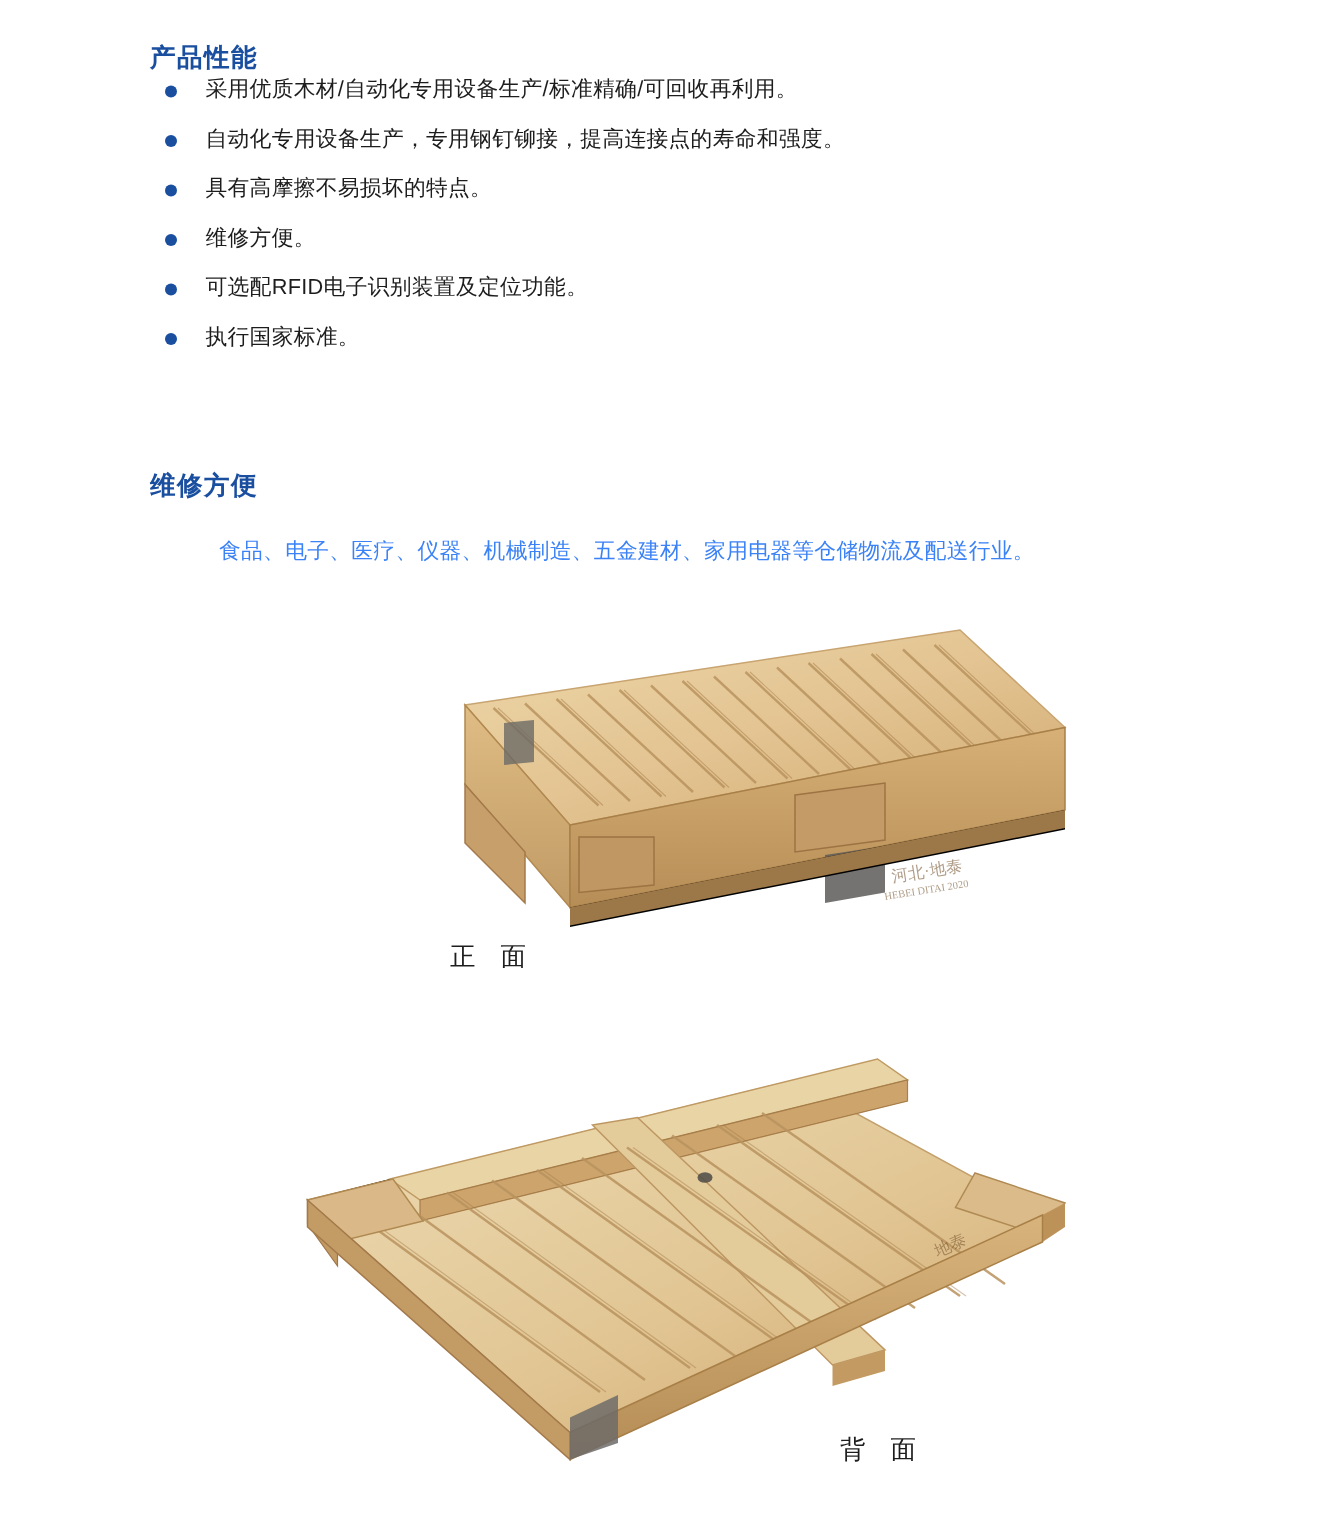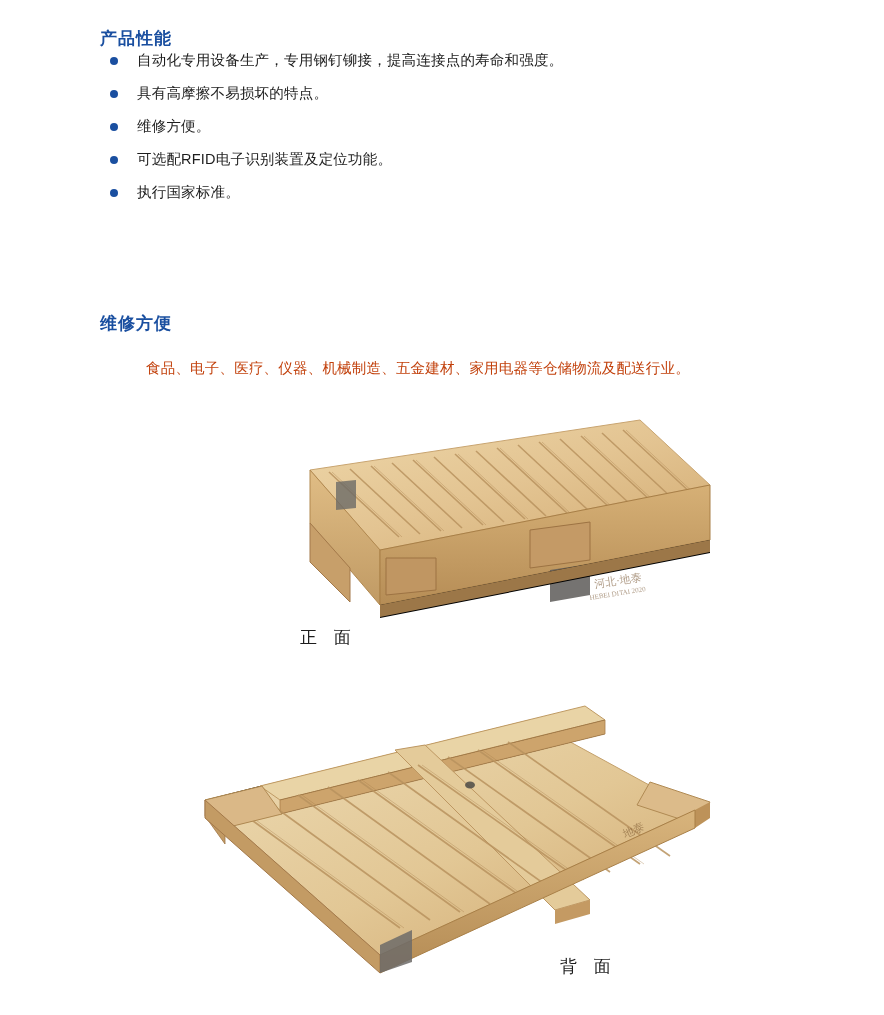--- a/index.html
+++ b/index.html
@@ -64,21 +64,21 @@
   }
 
   
   #scope-text {
     position: absolute;
     left: 146px;
     top: 343px;
     width: 700px;
     font-size: 14.5px;
     line-height: 20px;
-    color: #c2410c;
+    color: #3b82f6;
     letter-spacing: 0.2px;
   }
 
   
   .figure {
     position: absolute;
   }
   #figure-front { left: 150px; top: 390px; width: 600px; height: 265px; }
   #figure-back  { left: 150px; top: 690px; width: 620px; height: 290px; }
 
@@ -96,20 +96,24 @@
   .pallet-svg { display: block; }
 </style>
 </head>
 <body>
 
 <div class="page">
 
   <h2 class="section-title" id="title-performance">产品性能</h2>
 
   <ul class="bullet-list">
+    <li>
+      <span class="dot"></span>
+      <span>采用优质木材/自动化专用设备生产/标准精确/可回收再利用。</span>
+    </li>
     <li>
       <span class="dot"></span>
       <span>自动化专用设备生产，专用钢钉铆接，提高连接点的寿命和强度。</span>
     </li>
     <li>
       <span class="dot"></span>
       <span>具有高摩擦不易损坏的特点。</span>
     </li>
     <li>
       <span class="dot"></span>

